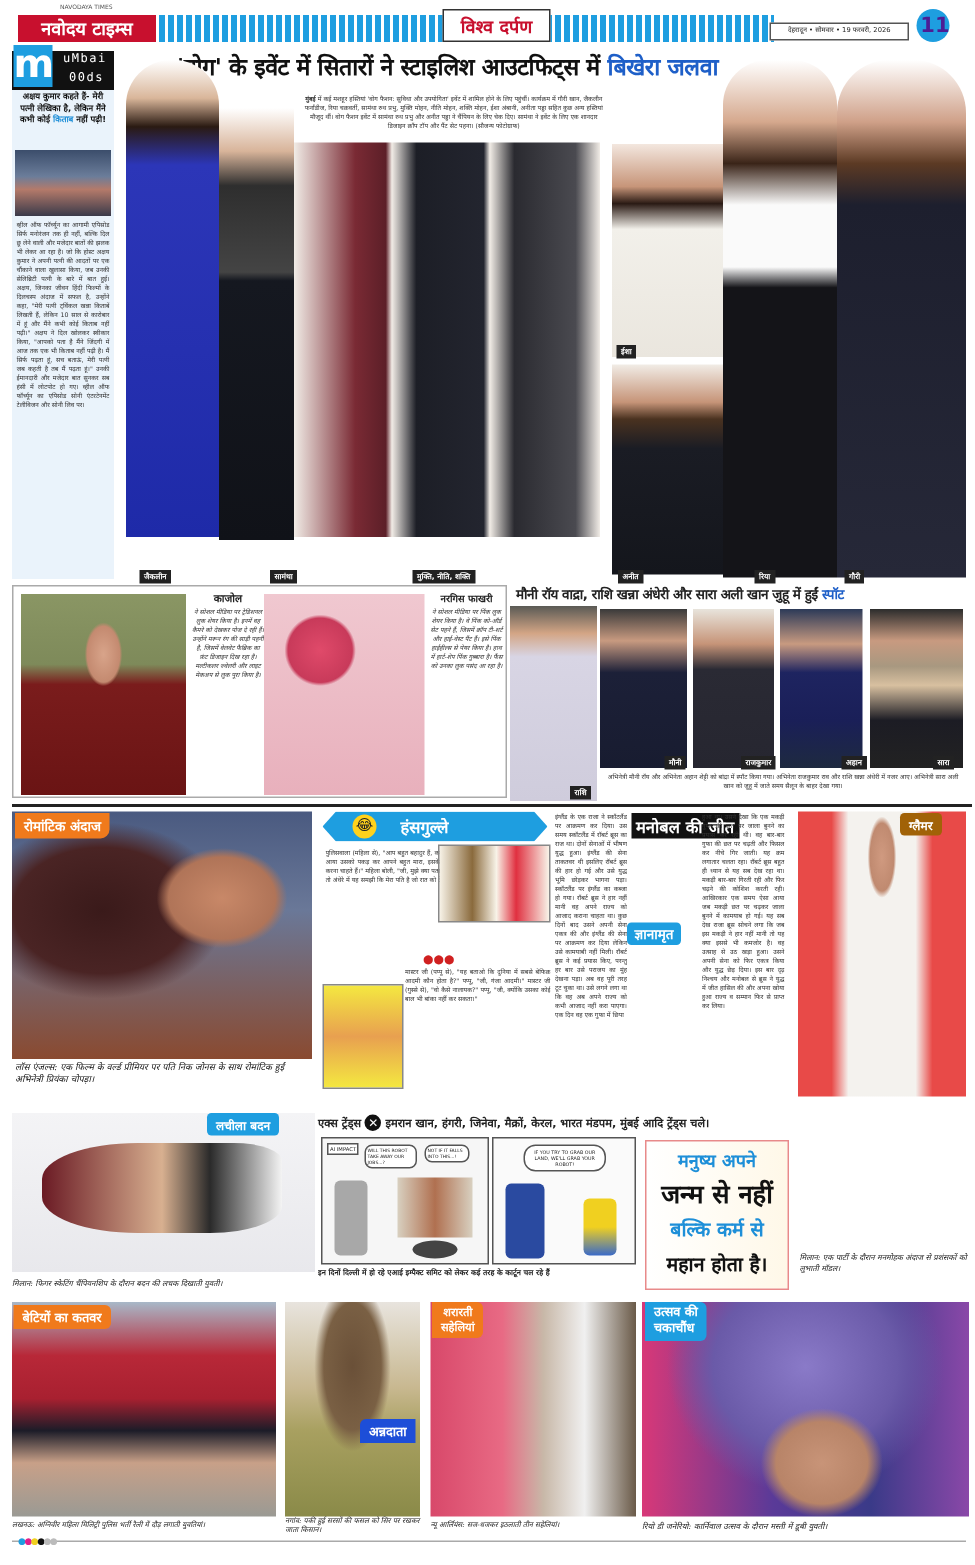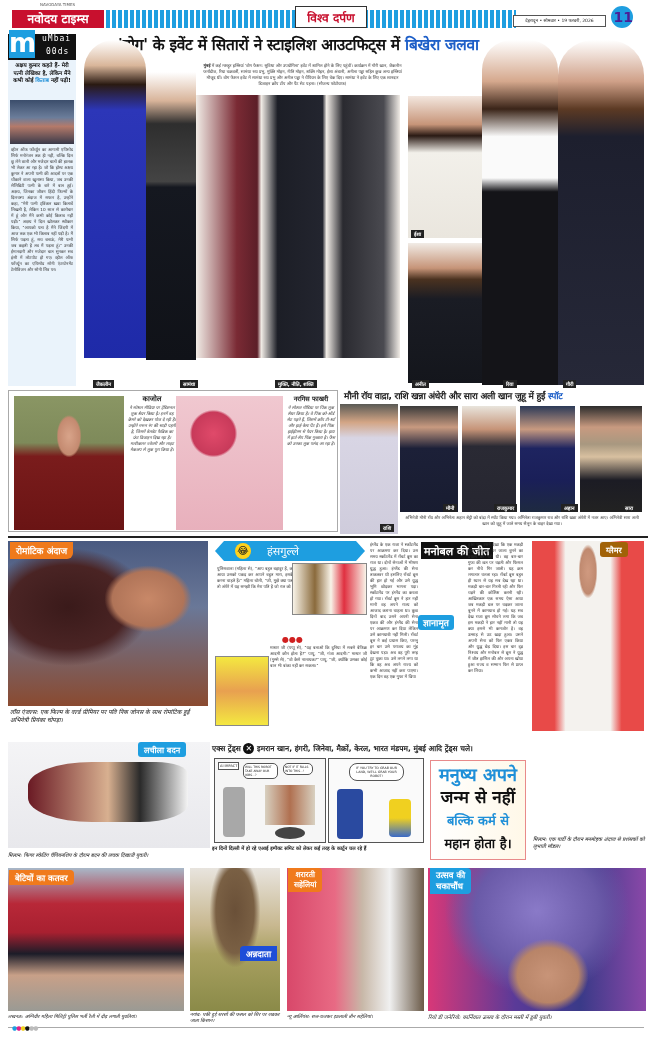--- a/index.html
+++ b/index.html
@@ -102,21 +102,21 @@
 <div class="abs txt" style="left:402px;top:515px;width:240px;height:14px;overflow:hidden;text-align:center">अभिनेत्री मौनी रॉय और अभिनेता अहान शेट्टी को बांद्रा में स्पॉट किया गया। अभिनेता राजकुमार राव और राशि खन्ना अंधेरी में नजर आए। अभिनेत्री सारा अली खान को जुहू में जाते समय सैलून के बाहर देखा गया।</div>
 
 <div class="hr" style="left:8px;top:536px;width:640px;height:2px;background:#222"></div>
 
 <div class="photo" style="left:8px;top:541px;width:200px;height:165px;background:radial-gradient(ellipse at 70% 35%,#c88868 0%,#b07458 18%,transparent 22%),radial-gradient(ellipse at 30% 40%,#3a1a1a 0%,#4a2424 30%,transparent 42%),linear-gradient(180deg,#4a5a80 0%,#6a7898 40%,#8a4a30 100%)"></div>
 <div class="tag" style="left:10px;top:542px;background:#f07a1c;font-size:9px">रोमांटिक अंदाज</div>
 <div class="abs serif" style="left:10px;top:708px;width:198px;font-size:6px;line-height:8px;font-style:italic;color:#111">लॉस एंजल्स: एक फिल्म के वर्ल्ड प्रीमियर पर पति निक जोनस के साथ रोमांटिक हुईं अभिनेत्री प्रियंका चोपड़ा।</div>
 
 <div class="abs" style="left:215px;top:541px;width:150px;height:20px;background:#1e9ee0;clip-path:polygon(6% 0,94% 0,100% 50%,94% 100%,6% 100%,0 50%)">
   <span class="abs" style="left:20px;top:2px;width:16px;height:16px;border-radius:50%;background:#ffd21c;font-size:10px;line-height:16px;text-align:center">😂</span>
-  <span class="abs" style="left:52px;top:2px;color:#fff;font-weight:normal;font-size:11px">हंसगुल्ले</span>
+  <span class="abs" style="left:52px;top:2px;color:#fff;font-weight:bold;font-size:11px">हंसगुल्ले</span>
 </div>
 <div class="abs txt" style="left:217px;top:566px;width:120px;height:68px;overflow:hidden">पुलिसवाला (महिला से), "आप बहुत बहादुर हैं, कल रात को आपके घर में डाकू आया उसको पकड़ कर आपने बहुत मारा, इसके लिए हम आपको सम्मानित करना चाहते हैं।" महिला बोली, "जी, मुझे क्या पता था कि वह बेचारा डाकू है, मैं तो अंधेरे में यह समझी कि मेरा पति है जो रात को देर से घर आया है।"</div>
 <div class="photo" style="left:292px;top:563px;width:75px;height:52px;background:linear-gradient(90deg,#f8f3e8 0%,#8a6a3c 30%,#f8f3e8 52%,#e03040 70%,#f8f3e8 100%);border:1px solid #888"></div>
 <div class="abs" style="left:282px;top:635px;color:#d02020;font-size:8px">●●●</div>
 <div class="abs txt" style="left:270px;top:645px;width:97px;height:80px;overflow:hidden">मास्टर जी (पप्पू से), "यह बताओ कि दुनिया में सबसे बेफिक्र आदमी कौन होता है?" पप्पू, "जी, गंजा आदमी।" मास्टर जी (गुस्से से), "वो कैसे नालायक?" पप्पू, "जी, क्योंकि उसका कोई बाल भी बांका नहीं कर सकता।"</div>
 <div class="photo" style="left:215px;top:656px;width:54px;height:70px;background:linear-gradient(180deg,#f4e840 0%,#e8a050 50%,#f4e840 100%);border:1px solid #888"></div>
 
 <div class="abs" style="left:421px;top:542px;font-size:11px;font-weight:bold;background:#111;color:#fff;padding:1px 3px">मनोबल की जीत</div>
 <div class="abs txt" style="left:370px;top:542px;width:48px;height:188px;overflow:hidden">इंग्लैंड के एक राजा ने स्कॉटलैंड पर आक्रमण कर दिया। उस समय स्कॉटलैंड में रॉबर्ट ब्रूस का राज था। दोनों सेनाओं में भीषण युद्ध हुआ। इंग्लैंड की सेना ताकतवर थी इसलिए रॉबर्ट ब्रूस की हार हो गई और उसे युद्ध भूमि छोड़कर भागना पड़ा। स्कॉटलैंड पर इंग्लैंड का कब्जा हो गया। रॉबर्ट ब्रूस ने हार नहीं मानी वह अपने राज्य को आजाद कराना चाहता था। कुछ दिनों बाद उसने अपनी सेना एकत्र की और इंग्लैंड की सेना पर आक्रमण कर दिया लेकिन उसे कामयाबी नहीं मिली। रॉबर्ट ब्रूस ने कई प्रयास किए, परन्तु हर बार उसे पराजय का मुंह देखना पड़ा। अब वह पूरी तरह टूट चुका था। उसे लगने लगा था कि वह अब अपने राज्य को कभी आजाद नहीं करा पाएगा। एक दिन वह एक गुफा में छिपा</div>
 <div class="abs" style="left:418px;top:615px;background:#1e9ee0;color:#fff;font-weight:bold;font-size:9px;padding:1px 5px;border-radius:3px">ज्ञानामृत</div>
@@ -147,21 +147,21 @@
   <div class="abs" style="left:60px;top:68px;width:30px;height:12px;border-radius:50%;background:#444"></div>
 </div>
 <div class="abs" style="left:328px;top:758px;width:96px;height:85px;border:1px solid #555;background:#fafafa;overflow:hidden">
   <span class="abs" style="left:20px;top:4px;width:55px;font-size:3.2px;border:1px solid #555;border-radius:8px;background:#fff;padding:2px;text-align:center">IF YOU TRY TO GRAB OUR LAND, WE'LL GRAB YOUR ROBOT!</span>
   <div class="abs" style="left:8px;top:30px;width:26px;height:50px;background:#2a4aa0;border-radius:4px"></div>
   <div class="abs" style="left:60px;top:40px;width:22px;height:38px;background:linear-gradient(180deg,#f0d020 0%,#f0d020 50%,#3a6ac8 100%);border-radius:4px"></div>
 </div>
 <div class="abs" style="left:212px;top:845px;width:215px;font-size:5px;font-weight:bold;white-space:nowrap;overflow:hidden">इन दिनों दिल्ली में हो रहे एआई इम्पैक्ट समिट को लेकर कई तरह के कार्टून चल रहे हैं</div>
 
 <div class="abs" style="left:430px;top:760px;width:96px;height:100px;border:1px solid #e88a8a;background:linear-gradient(90deg,#fff 0%,#fff8e8 100%);text-align:center;font-weight:bold;line-height:23px;padding-top:2px">
-  <div style="color:#1e8fd8;font-size:18px">मनुष्य अपने</div>
+  <div style="color:#1e8fd8;font-size:12px">मनुष्य अपने</div>
   <div style="color:#111;font-size:17px">जन्म से नहीं</div>
   <div style="color:#1e8fd8;font-size:13px">बल्कि कर्म से</div>
   <div style="color:#111;font-size:13px">महान होता है।</div>
 </div>
 
 <div class="photo" style="left:8px;top:868px;width:176px;height:143px;background:linear-gradient(180deg,#a8b8c8 0%,#b82838 25%,#a82030 45%,#1c1c28 60%,#c8a088 75%,#9a9a94 100%)"></div>
 <div class="tag" style="left:9px;top:870px;background:#f07a1c;font-size:8.5px;border-radius:0 4px 4px 0">बेटियों का कतवर</div>
 <div class="abs serif" style="left:8px;top:1013px;width:180px;font-size:4.8px;font-style:italic;white-space:nowrap">लखनऊ: अग्निवीर महिला मिलिट्री पुलिस भर्ती रैली में दौड़ लगाती युवतियां।</div>
 
 <div class="photo" style="left:190px;top:868px;width:90px;height:143px;background:radial-gradient(ellipse at 50% 30%,#6a5038 0%,#7a6044 30%,transparent 40%),linear-gradient(180deg,#e8e4de 0%,#c8b890 40%,#a8a060 60%,#8a8a48 100%)"></div>

